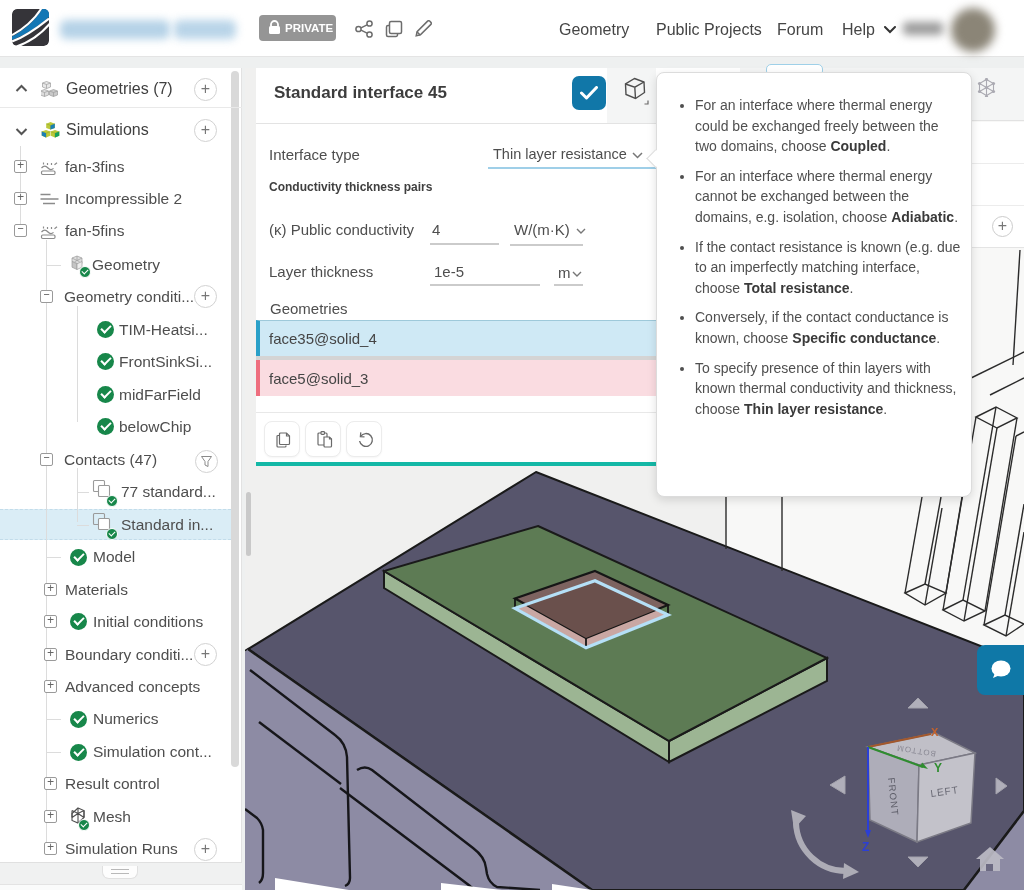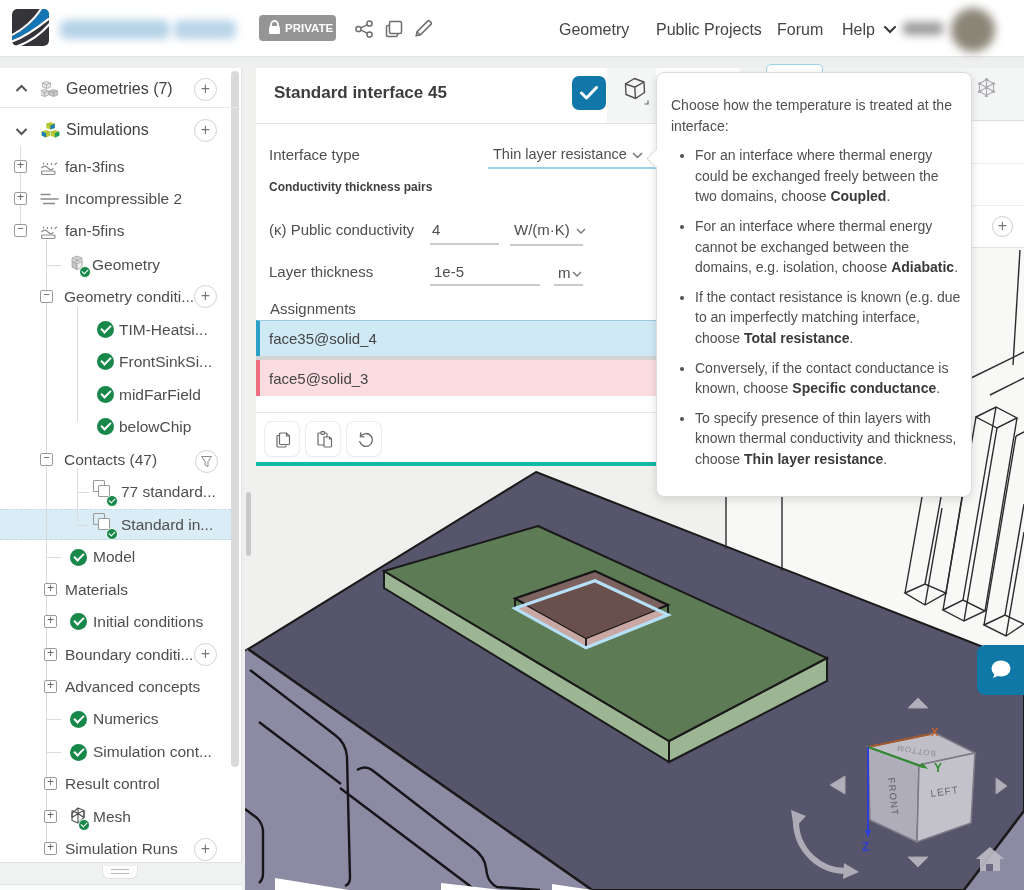--- a/index.html
+++ b/index.html
@@ -408,21 +408,21 @@
 
   <div style="position:absolute;left:13px;top:195px;font-size:15px">Layer thickness</div>
   <div style="position:absolute;left:178px;top:195px;font-size:15px">1e-5</div>
   <div style="position:absolute;left:174px;top:216px;width:110px;height:1.5px;background:#cbcbcb"></div>
   <div style="position:absolute;left:302px;top:196px;font-size:15px">m</div>
   <svg style="position:absolute;left:316px;top:203px" width="10" height="6" viewBox="0 0 10 6">
       <path d="M1 1l4 4 4-4" fill="none" stroke="#777" stroke-width="1.4"></path>
     </svg>
   <div style="position:absolute;left:298px;top:216px;width:29px;height:1.5px;background:#cbcbcb"></div>
 
-  <div style="position:absolute;left:14px;top:232px;font-size:15px">Assignments</div>
+  <div style="position:absolute;left:14px;top:232px;font-size:15px">Geometries</div>
   <div style="position:absolute;left:0;top:252px;width:400px;height:36px;background:#cfe9f5;border-left:4px solid #2aa0c8;border-top:1px solid #9ec9da"></div>
   <div style="position:absolute;left:13px;top:262px;font-size:15px;color:#454545">face35@solid_4</div>
   <div style="position:absolute;left:0;top:288px;width:400px;height:4px;background:#d4d4d4"></div>
   <div style="position:absolute;left:0;top:292px;width:400px;height:36px;background:#fadce1;border-left:4px solid #ee6e7e"></div>
   <div style="position:absolute;left:13px;top:302px;font-size:15px;color:#454545">face5@solid_3</div>
   <div style="position:absolute;left:0;top:344px;width:400px;height:1px;background:#e8e8e8"></div>
 
   <div class="fbtn" style="left:8px">
     <svg style="margin:9px 10px" width="17" height="17" viewBox="0 0 17 17" fill="none" stroke="#6a6a6a" stroke-width="1.2">
         <path d="M5.5 2h6l3 3v7.5a1 1 0 0 1-1 1h-8a1 1 0 0 1-1-1V3a1 1 0 0 1 1-1z"></path>
@@ -444,21 +444,20 @@
         <path d="M3.8 1.4l-.4 4.2 4.1.3" stroke-width="1.3"></path>
       </svg>
   </div>
 </div>
 
 <div style="position:absolute;left:766px;top:64px;width:57px;height:12px;border:1.5px solid #9fd0e8;border-radius:5px;background:#fff"></div>
 
 <div id="tooltip" style="position:absolute;left:656px;top:72px;width:316px;height:425px;background:#fff;border:1px solid #dcdcdc;border-radius:8px;box-shadow:0 3px 10px rgba(0,0,0,.13)">
   <div style="position:absolute;left:-8px;top:79px;width:13px;height:13px;background:#fff;border-left:1px solid #dcdcdc;border-bottom:1px solid #dcdcdc;transform:rotate(45deg)"></div>
   <div id="ttxt">
-    <p>Choose how the temperature is treated at the interface:</p>
     <ul>
       <li>For an interface where thermal energy could be exchanged freely between the two domains, choose <b>Coupled</b>.</li>
       <li>For an interface where thermal energy cannot be exchanged between the domains, e.g. isolation, choose <b>Adiabatic</b>.</li>
       <li>If the contact resistance is known (e.g. due to an imperfectly matching interface, choose <b>Total resistance</b>.</li>
       <li>Conversely, if the contact conductance is known, choose <b>Specific conductance</b>.</li>
       <li>To specify presence of thin layers with known thermal conductivity and thickness, choose <b>Thin layer resistance</b>.</li>
     </ul>
   </div>
 </div>
 

